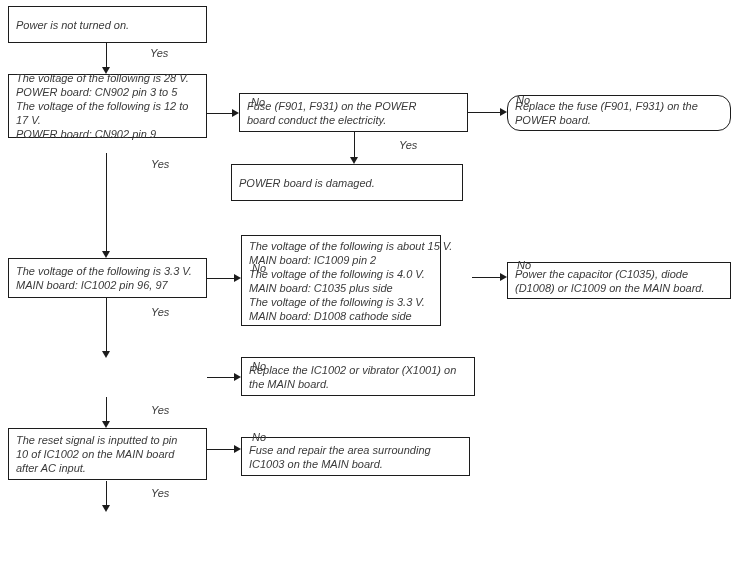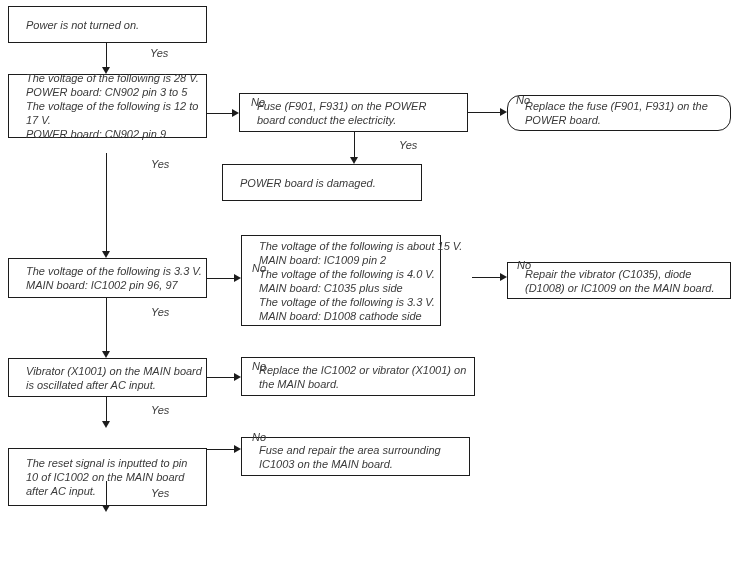--- a/index.html
+++ b/index.html
@@ -11,21 +11,21 @@
     font-family: "Liberation Sans", sans-serif;
     overflow: hidden;
   }
   .node {
     position: absolute;
     box-sizing: border-box;
     border: 1px solid #1c1c1c;
     background: #ffffff;
     display: flex;
     align-items: center;
-    padding: 2px 3px 2px 17px;
+    padding: 2px 3px 2px 7px;
     font-style: italic;
     font-size: 11px;
     line-height: 14px;
     color: #3a3a3a;
     white-space: pre;
   }
   .edge-label {
     position: absolute;
     font-style: italic;
     font-size: 11px;
@@ -61,42 +61,40 @@
 The voltage of the following is 12 to
 17 V.
 POWER board: CN902 pin 9</div>
 
   <div class="node" style="left:239px; top:93px; width:229px; height:39px;">Fuse (F901, F931) on the POWER
 board conduct the electricity.</div>
 
   <div class="node" style="left:507px; top:95px; width:224px; height:36px;border-radius:13px;">Replace the fuse (F901, F931) on the
 POWER board.</div>
 
-  <div class="node" style="left:222px; top:164px; width:200px; height:37px;">POWER board is damaged.</div>
+  <div class="node" style="left:231px; top:164px; width:232px; height:37px;">POWER board is damaged.</div>
 
   <div class="node" style="left:8px; top:258px; width:199px; height:40px;">The voltage of the following is 3.3 V.
 MAIN board: IC1002 pin 96, 97</div>
 
   <div class="node" style="left:241px; top:235px; width:200px; height:91px;">The voltage of the following is about 15 V.
 MAIN board: IC1009 pin 2
 The voltage of the following is 4.0 V.
 MAIN board: C1035 plus side
 The voltage of the following is 3.3 V.
 MAIN board: D1008 cathode side</div>
 
-  <div class="node" style="left:507px; top:262px; width:224px; height:37px;">Repair the vibrator (C1035), diode
+  <div class="node" style="left:507px; top:262px; width:224px; height:37px;">Power the capacitor (C1035), diode
 (D1008) or IC1009 on the MAIN board.</div>
 
-  <div class="node" style="left:8px; top:358px; width:199px; height:39px;">Vibrator (X1001) on the MAIN board
-is oscillated after AC input.</div>
 
   <div class="node" style="left:241px; top:357px; width:234px; height:39px;">Replace the IC1002 or vibrator (X1001) on
 the MAIN board.</div>
 
-  <div class="node" style="left:8px; top:448px; width:199px; height:58px;">The reset signal is inputted to pin
+  <div class="node" style="left:8px; top:428px; width:199px; height:52px;">The reset signal is inputted to pin
 10 of IC1002 on the MAIN board
 after AC input.</div>
 
   <div class="node" style="left:241px; top:437px; width:229px; height:39px;">Fuse and repair the area surrounding
 IC1003 on the MAIN board.</div>
 
 
   <div class="vline" style="left:106px; top:43px; height:25px;"></div>
   <div class="arr-down" style="left:102px; top:67px;"></div>
   <div class="edge-label" style="left:111px; top:47px;">Yes</div>

